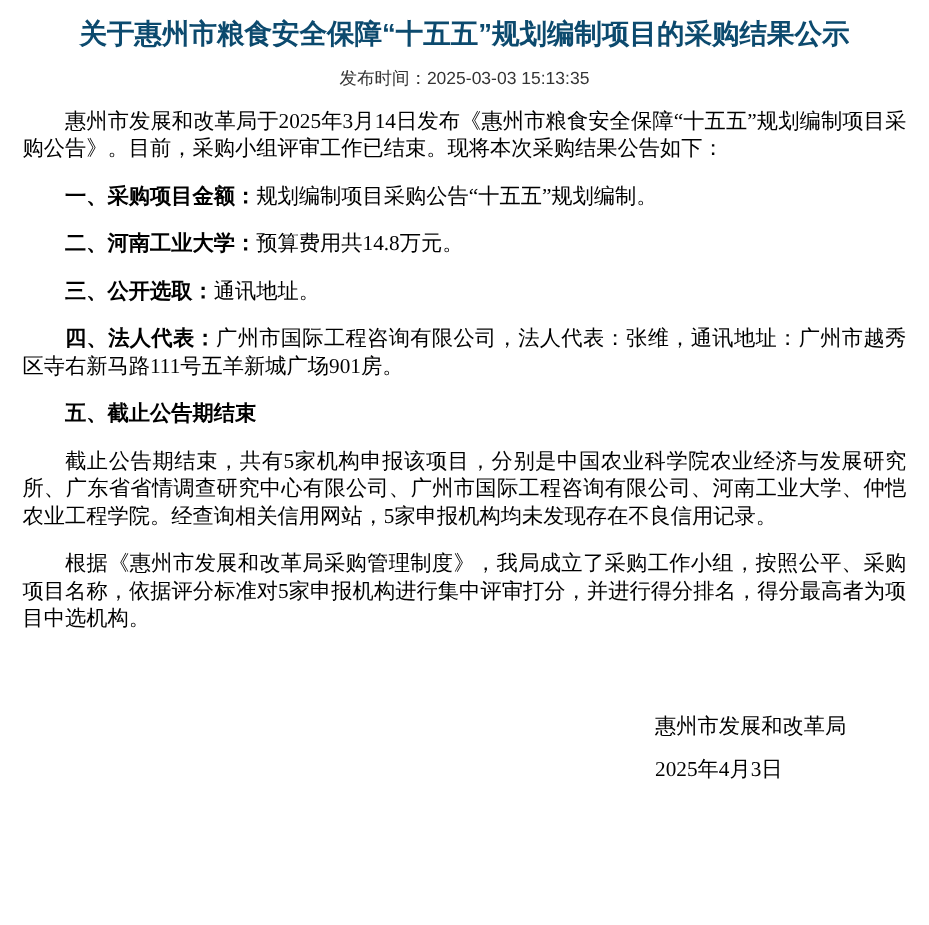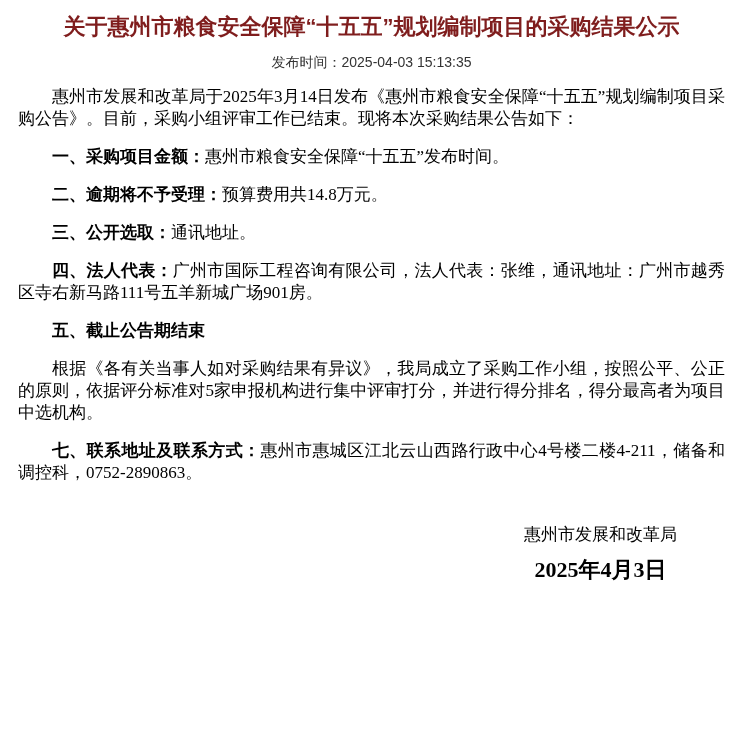--- a/index.html
+++ b/index.html
@@ -19,21 +19,21 @@
     width: 743px;
     padding: 14px 18px 10px 18px;
   }
   .doc-title {
     margin: 0;
     text-align: center;
     font-family: "Liberation Sans", "DejaVu Sans", sans-serif;
     font-weight: bold;
     font-size: 22px;
     line-height: 1.15;
-    color: #7f1d1d;
+    color: #0c4a6e;
   }
   .publish-time {
     margin-top: 15px;
     text-align: center;
     font-family: "Liberation Sans", "DejaVu Sans", sans-serif;
     font-size: 14px;
     line-height: 1.15;
     color: #333333;
   }
   .doc-body {
@@ -50,61 +50,61 @@
   .para .lead {
     font-weight: bold;
   }
   .signature {
     margin-top: 40px;
     text-align: right;
     padding-right: 48px;
   }
   .signature-inner {
     display: inline-block;
-    text-align: center;
+    text-align: left;
+    margin-top: 24px;
   }
   .signature-org {
     font-size: 17px;
     line-height: 22px;
   }
   .signature-date {
     margin-top: 13px;
-    font-size: 22px;
+    font-size: 17px;
     line-height: 22px;
-    font-weight: bold;
   }
 </style>
 </head>
 <body>
 
 <div class="page">
 
   <h1 class="doc-title">关于惠州市粮食安全保障“十五五”规划编制项目的采购结果公示</h1>
 
-  <div class="publish-time">发布时间：2025-04-03 15:13:35</div>
+  <div class="publish-time">发布时间：2025-03-03 15:13:35</div>
 
   <div class="doc-body">
 
     <p class="para"><span class="lead"></span><span>惠州市发展和改革局于2025年3月14日发布《惠州市粮食安全保障“十五五”规划编制项目采购公告》。目前，采购小组评审工作已结束。现将本次采购结果公告如下：</span></p>
 
-    <p class="para"><span class="lead">一、采购项目金额：</span><span>惠州市粮食安全保障“十五五”发布时间。</span></p>
+    <p class="para"><span class="lead">一、采购项目金额：</span><span>规划编制项目采购公告“十五五”规划编制。</span></p>
 
-    <p class="para"><span class="lead">二、逾期将不予受理：</span><span>预算费用共14.8万元。</span></p>
+    <p class="para"><span class="lead">二、河南工业大学：</span><span>预算费用共14.8万元。</span></p>
 
     <p class="para"><span class="lead">三、公开选取：</span><span>通讯地址。</span></p>
 
     <p class="para"><span class="lead">四、法人代表：</span><span>广州市国际工程咨询有限公司，法人代表：张维，通讯地址：广州市越秀区寺右新马路111号五羊新城广场901房。</span></p>
 
     <p class="para"><span class="lead">五、截止公告期结束</span><span></span></p>
 
+    <p class="para"><span class="lead"></span><span>截止公告期结束，共有5家机构申报该项目，分别是中国农业科学院农业经济与发展研究所、广东省省情调查研究中心有限公司、广州市国际工程咨询有限公司、河南工业大学、仲恺农业工程学院。经查询相关信用网站，5家申报机构均未发现存在不良信用记录。</span></p>
 
-    <p class="para"><span class="lead"></span><span>根据《各有关当事人如对采购结果有异议》，我局成立了采购工作小组，按照公平、公正的原则，依据评分标准对5家申报机构进行集中评审打分，并进行得分排名，得分最高者为项目中选机构。</span></p>
+    <p class="para"><span class="lead"></span><span>根据《惠州市发展和改革局采购管理制度》，我局成立了采购工作小组，按照公平、采购项目名称，依据评分标准对5家申报机构进行集中评审打分，并进行得分排名，得分最高者为项目中选机构。</span></p>
 
 
-    <p class="para"><span class="lead">七、联系地址及联系方式：</span><span>惠州市惠城区江北云山西路行政中心4号楼二楼4-211，储备和调控科，0752-2890863。</span></p>
 
 
   </div>
 
   <div class="signature">
     <div class="signature-inner">
       <div class="signature-org">惠州市发展和改革局</div>
       <div class="signature-date">2025年4月3日</div>
     </div>
   </div>

